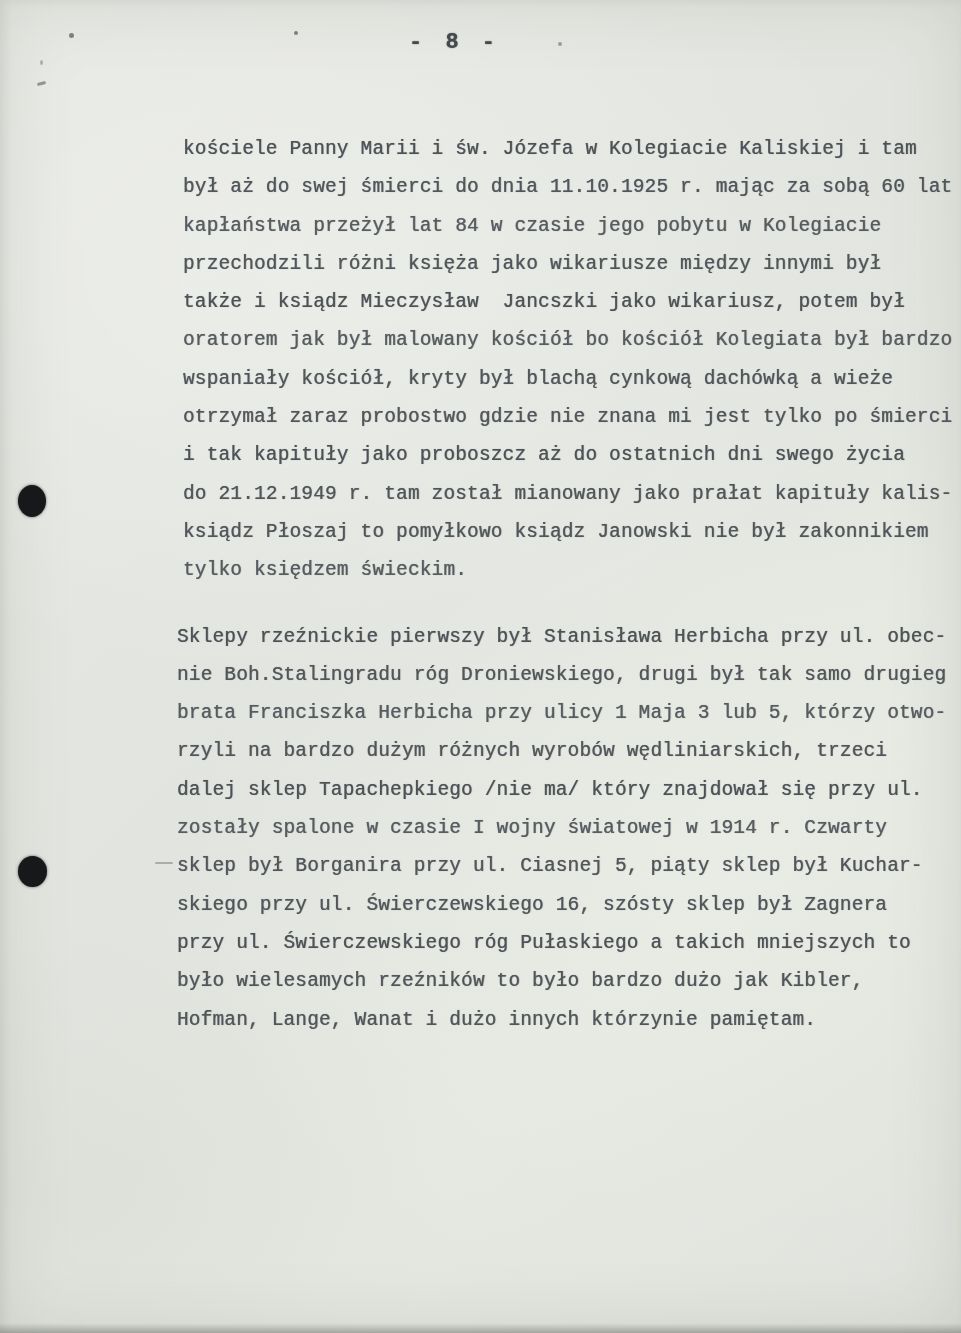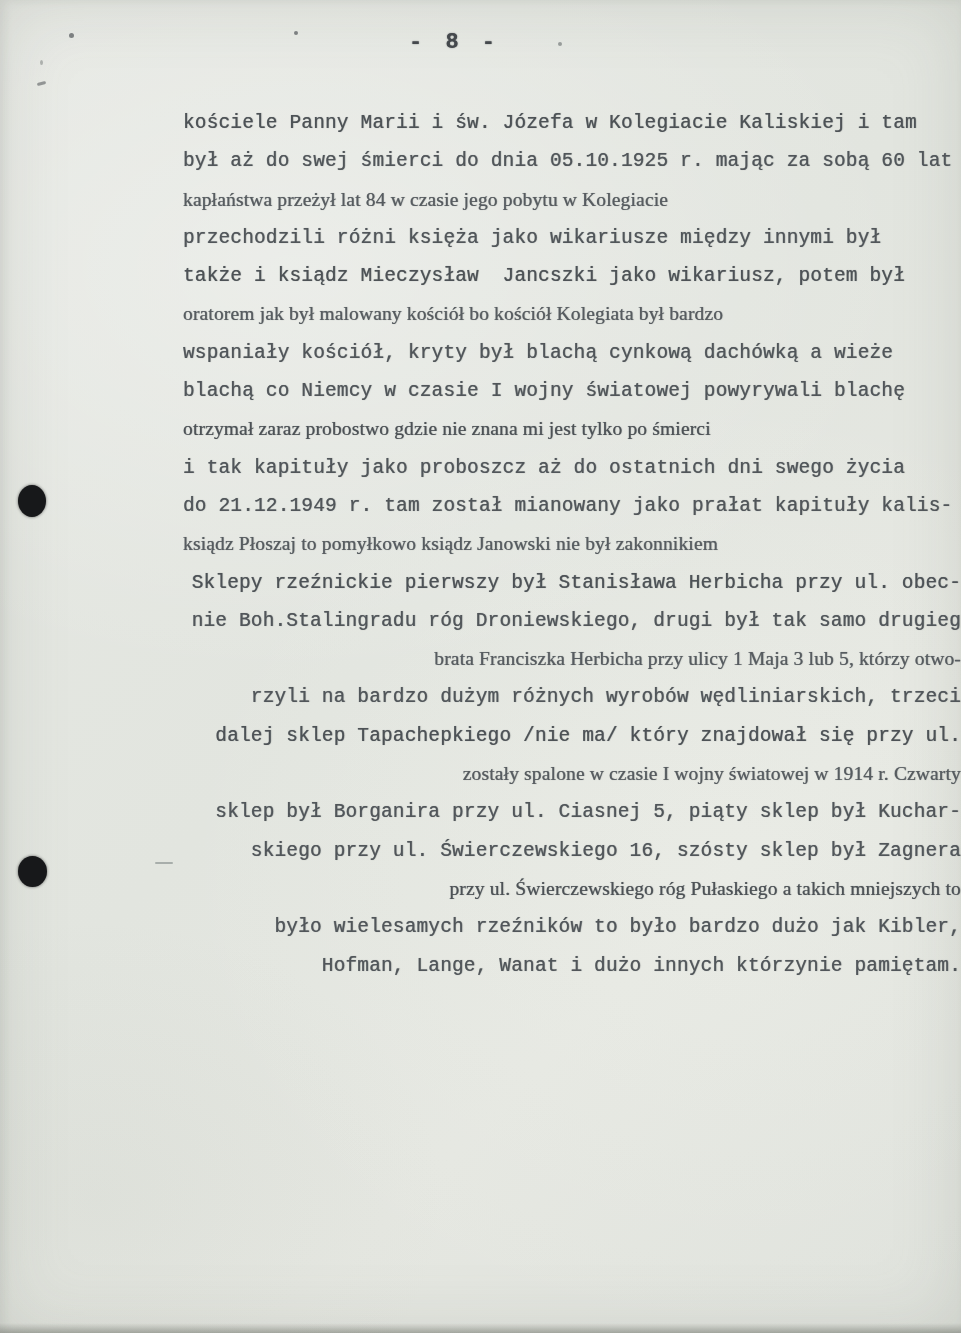--- a/index.html
+++ b/index.html
@@ -37,39 +37,39 @@
     text-align: center;
     transform: translateX(-26px);
     font-size: 22px;
     font-weight: bold;
     letter-spacing: 5px;
     color: #45494d;
     text-shadow: 0 0 1.2px rgba(60,65,70,0.85);
   }
   .text-block {
     position: absolute;
-    top: 104px;
+    top: 130px;
     left: 183px;
     width: 778px;
     filter: blur(0.3px);
   }
   .paragraph { margin: 0; }
   .paragraph + .paragraph {
+    margin-top: 28px;
     margin-left: -6px;
-    text-align: right;
   }
   .text-line {
     white-space: pre;
     font-size: 19.4px;
     line-height: 38.3px;
     color: #51565a;
     letter-spacing: 0.2px;
     text-shadow: 0.5px 0.4px 0.8px rgba(72,78,82,0.60), -0.3px 0 0.6px rgba(72,78,82,0.35);
   }
-  .text-line:nth-child(3n) { color: #575c60; font-family: Liberation Serif, serif; }
+  .text-line:nth-child(3n) { color: #575c60; }
   .text-line:nth-child(4n+1) { color: #4d5256; }
   .hole-punch {
     position: absolute;
     background: #17181a;
     border-radius: 50%;
     box-shadow: 0 0 3px rgba(20,20,22,0.65);
     filter: blur(0.4px);
   }
   .hole-1 { left: 18px; top: 485px; width: 28px; height: 32px; }
   .hole-2 { left: 18px; top: 856px; width: 29px; height: 31px; }
@@ -96,31 +96,31 @@
 </head>
 <body>
 
 <div class="page">
 
   <div class="page-number">- 8 -</div>
 
   <div class="text-block">
     <div class="paragraph">
         <div class="text-line">kościele Panny Marii i św. Józefa w Kolegiacie Kaliskiej i tam</div>
-        <div class="text-line">był aż do swej śmierci do dnia 05.10.1925 r. mając za sobą 60 lat</div>
+        <div class="text-line">był aż do swej śmierci do dnia 11.10.1925 r. mając za sobą 60 lat</div>
         <div class="text-line">kapłaństwa przeżył lat 84 w czasie jego pobytu w Kolegiacie</div>
         <div class="text-line">przechodzili różni księża jako wikariusze między innymi był</div>
         <div class="text-line">także i ksiądz Mieczysław  Jancszki jako wikariusz, potem był</div>
         <div class="text-line">oratorem jak był malowany kościół bo kościół Kolegiata był bardzo</div>
         <div class="text-line">wspaniały kościół, kryty był blachą cynkową dachówką a wieże</div>
-        <div class="text-line">blachą co Niemcy w czasie I wojny światowej powyrywali blachę</div>
         <div class="text-line">otrzymał zaraz probostwo gdzie nie znana mi jest tylko po śmierci</div>
         <div class="text-line">i tak kapituły jako proboszcz aż do ostatnich dni swego życia</div>
         <div class="text-line">do 21.12.1949 r. tam został mianowany jako prałat kapituły kalis-</div>
         <div class="text-line">ksiądz Płoszaj to pomyłkowo ksiądz Janowski nie był zakonnikiem</div>
+        <div class="text-line">tylko księdzem świeckim.</div>
       </div>
     <div class="paragraph">
         <div class="text-line">Sklepy rzeźnickie pierwszy był Stanisława Herbicha przy ul. obec-</div>
         <div class="text-line">nie Boh.Stalingradu róg Droniewskiego, drugi był tak samo drugieg</div>
         <div class="text-line">brata Franciszka Herbicha przy ulicy 1 Maja 3 lub 5, którzy otwo-</div>
         <div class="text-line">rzyli na bardzo dużym różnych wyrobów wędliniarskich, trzeci</div>
         <div class="text-line">dalej sklep Tapachepkiego /nie ma/ który znajdował się przy ul.</div>
         <div class="text-line">zostały spalone w czasie I wojny światowej w 1914 r. Czwarty</div>
         <div class="text-line">sklep był Borganira przy ul. Ciasnej 5, piąty sklep był Kuchar-</div>
         <div class="text-line">skiego przy ul. Świerczewskiego 16, szósty sklep był Zagnera</div>

